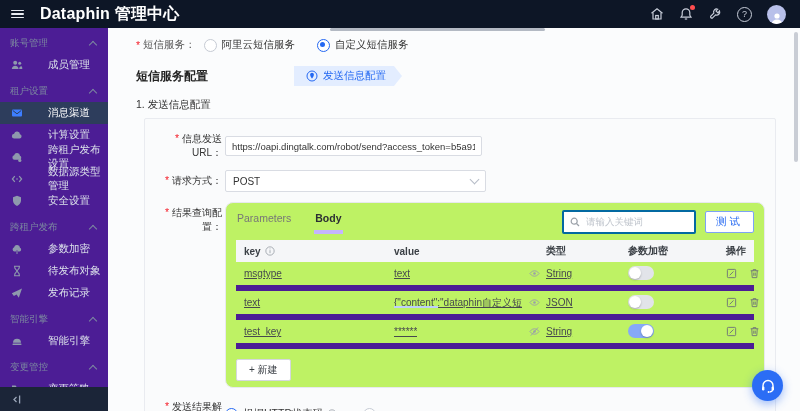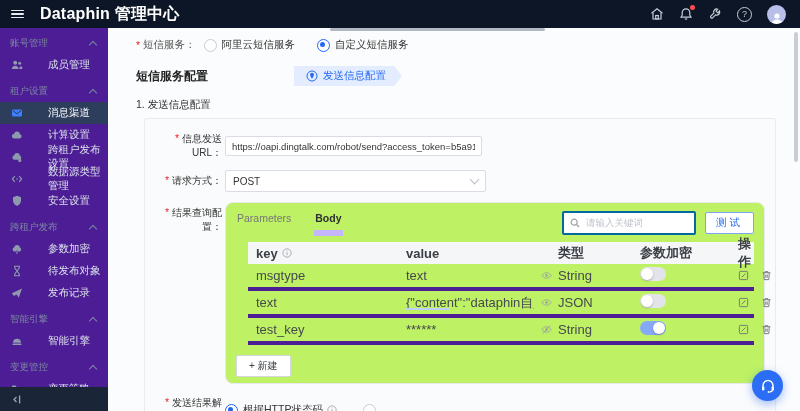--- a/index.html
+++ b/index.html
@@ -65,32 +65,32 @@
           padding:0 6px;color:#333;outline:none;background:#fff;font-family:"Liberation Sans",sans-serif;}
   .select{width:245px;height:20px;border:1px solid #d9dce3;border-radius:2px;background:#fff;
           display:flex;align-items:center;justify-content:space-between;padding:0 7px;color:#333;font-size:10px;cursor:pointer;gap:16px;}
   .caret{width:6px;height:6px;border-right:1.3px solid #b6bcc7;border-bottom:1.3px solid #b6bcc7;
          transform:rotate(45deg);margin-top:-3px;}
   
   .ppanel{width:540px;border:1px solid #e7e9ee;background:#bef264;border-radius:8px;box-sizing:border-box;}
   .ptop{display:flex;align-items:center;padding:6px 10px 0 10px;}
   .tabs{display:flex;gap:22px;}
   .tab{padding:3px 1px 6px 1px;color:#777;cursor:pointer;font-size:10.5px;border-bottom:2px solid transparent;}
-  .tab.active{color:#2c2f33;font-weight:bold;border-bottom:6px solid #c4b5fd;}
+  .tab.active{color:#2c2f33;font-weight:bold;border-bottom:4px solid #c4b5fd;}
   .searchbox{margin-left:auto;width:118px;height:20px;border:2px solid #0369a1;border-radius:2px;
              display:flex;align-items:center;gap:4px;padding:0 6px;background:#fff;}
   .searchbox input{border:none;outline:none;flex:1;font-size:9.5px;color:#333;min-width:0;
                    font-family:"Liberation Sans",sans-serif;background:transparent;}
   .searchbox input::placeholder{color:#bfc4cc;}
   .testbtn{margin-left:9px;height:22px;padding:0 10px;border:1px solid #7da3f5;color:#2468f2;background:#fff;
            border-radius:2px;font-size:10.5px;letter-spacing:3px;cursor:pointer;font-family:"Liberation Sans",sans-serif;}
-  .ptable{margin:6px 10px 0 22px;font-size:13px;}
+  .ptable{margin:6px 10px 0 10px;font-size:10px;}
   .thead,.trow{display:flex;align-items:center;padding:0 8px;}
   .thead{background:#f5f6f8;height:22px;color:#3a3f45;font-weight:bold;}
-  .trow{height:23px;border-bottom:4px solid #4c1d95;color:#46494e;}
+  .trow{height:23px;border-bottom:6px solid #4c1d95;color:#46494e;text-decoration:underline;}
   .c-key{width:150px;flex:none;display:flex;align-items:center;gap:4px;}
   .c-val{width:152px;flex:none;display:flex;align-items:center;position:relative;}
   .val-text{max-width:128px;overflow:hidden;white-space:nowrap;display:inline-block;}
   .blueline::after{content:"";position:absolute;left:0;bottom:2px;width:44px;height:2px;background:#bdd0fb;}
   .c-val .eye{margin-left:auto;margin-right:6px;display:flex;cursor:pointer;color:#9aa0a8;}
   .c-type{width:82px;flex:none;}
   .c-enc{width:98px;flex:none;}
   .c-ops{flex:1;display:flex;gap:12px;align-items:center;color:#6d7278;}
   .c-ops span{display:flex;cursor:pointer;}
   .tg{width:26px;height:14px;border-radius:7px;background:#e2e4e9;position:relative;cursor:pointer;display:inline-block;}

